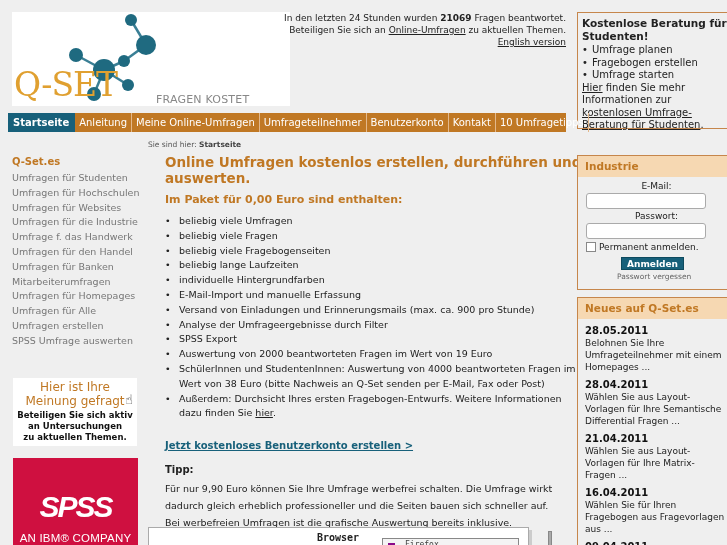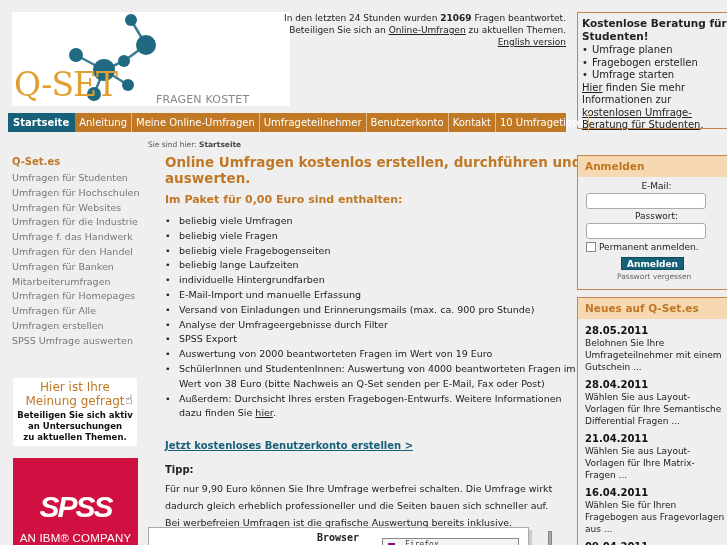--- a/index.html
+++ b/index.html
@@ -223,41 +223,41 @@
   <span class="title">Browser</span>
   <div class="legend">
     <span class="swatch"></span>
     <span class="lbl">Firefox</span>
   </div>
 </div>
 <div class="chart-shadow"></div>
 <div class="scroll-handle"></div>
 
 <div class="rbox login">
-  <div class="rhead">Anmelden</div>
+  <div class="rhead">Industrie</div>
   <div class="body">
     <label>E-Mail:</label>
     <input type="text" value="" style="">
     <label>Passwort:</label>
     <input type="password" value="" style="">
     <div class="row-check">
       <span class="cb"></span>
       <span>Permanent anmelden.</span>
     </div>
     <div class="submit">Anmelden &gt;</div>
     <div class="forgot">Passwort vergessen</div>
   </div>
 </div>
 
 <div class="rbox news">
   <div class="rhead">Neues auf Q-Set.es</div>
   <div class="body">
     <div class="item">
       <div class="date">28.05.2011</div>
-      <div class="text">Belohnen Sie Ihre Umfrageteilnehmer mit einem Gutschein ...</div>
+      <div class="text">Belohnen Sie Ihre Umfrageteilnehmer mit einem Homepages ...</div>
     </div>
     <div class="item">
       <div class="date">28.04.2011</div>
       <div class="text">Wählen Sie aus Layout-Vorlagen für Ihre Semantische Differential Fragen ...</div>
     </div>
     <div class="item">
       <div class="date">21.04.2011</div>
       <div class="text">Wählen Sie aus Layout-Vorlagen für Ihre Matrix-Fragen ...</div>
     </div>
     <div class="item">

